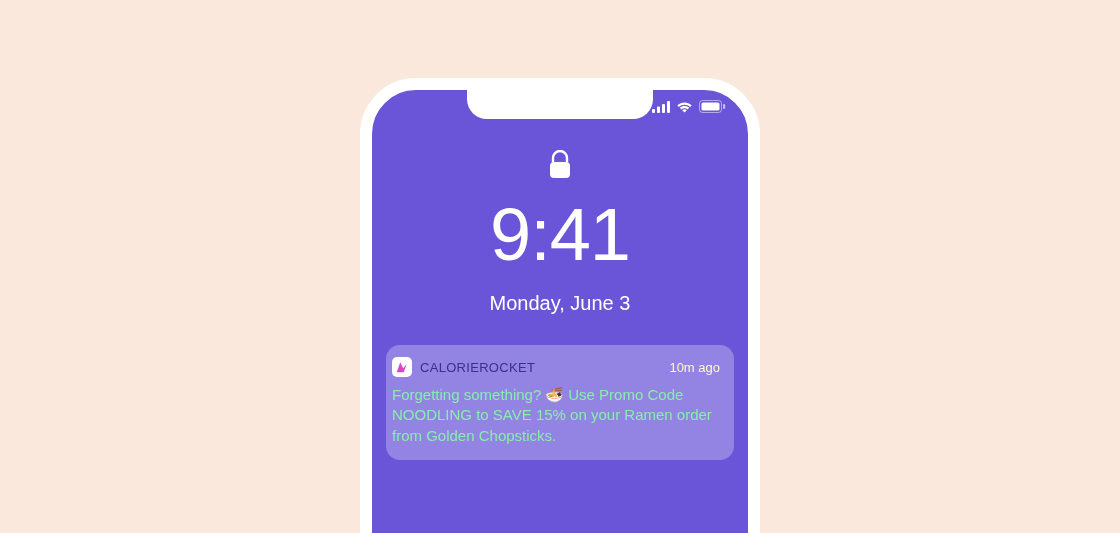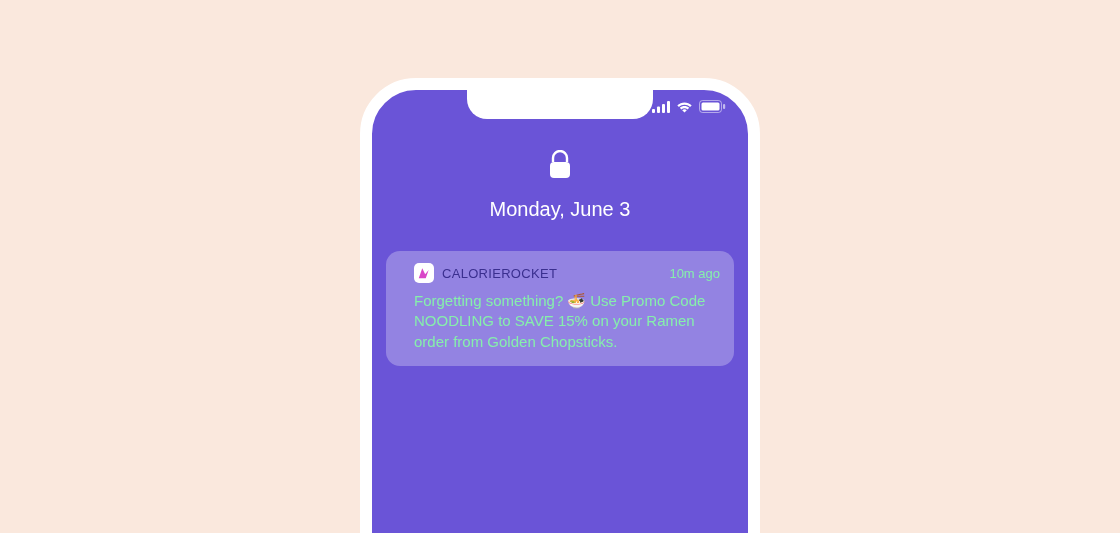--- a/index.html
+++ b/index.html
@@ -51,27 +51,27 @@
   .lock-icon { margin-bottom: 14px; }
   .time {
     font-size: 74px;
     font-weight: 300;
     letter-spacing: -1px;
     line-height: 1;
   }
   .date {
     font-size: 20px;
     font-weight: 400;
-    margin-top: 8px;
+    margin-top: 20px;
   }
   .notification {
     margin: 30px 14px 0 14px;
     background: rgba(255,255,255,0.28);
     border-radius: 14px;
-    padding: 12px 14px 14px 28px;
+    padding: 12px 14px 14px 6px;
     text-align: left;
   }
   .notif-header {
     display: flex;
     align-items: center;
     justify-content: space-between;
     margin-bottom: 8px;
   }
   .notif-app {
     display: flex;
@@ -87,21 +87,21 @@
     align-items: center;
     justify-content: center;
   }
   .app-name {
     font-size: 13px;
     letter-spacing: 0.3px;
     color: #3a2f8f;
   }
   .notif-time {
     font-size: 13px;
-    color: #86efac;
+    color: #fef9c3;
   }
   .notif-body {
     font-size: 15px;
     line-height: 1.35;
     color: #86efac;
   }
 </style>
 </head>
 <body>
 
@@ -133,20 +133,21 @@
     </span>
   </div>
 
   <div class="lockscreen">
     <div class="lock-icon">
       <svg width="22" height="30" viewBox="0 0 22 30">
         <path d="M4 12 V8 a7 7 0 0 1 14 0 V12" fill="none" stroke="#fff" stroke-width="2.4"></path>
         <rect x="1" y="12" width="20" height="16" rx="4" fill="#fff"></rect>
       </svg>
     </div>
+    <div class="time">9:41</div>
     <div class="date">Monday, June 3</div>
 
     <div class="notification">
       <div class="notif-header">
         <div class="notif-app">
           <span class="app-icon">
             <svg width="14" height="14" viewBox="0 0 24 24">
               <path d="M3 21 L9 4 L14 14 L20 7 L15 21 Z" fill="#d946c8"></path>
             </svg>
           </span>

